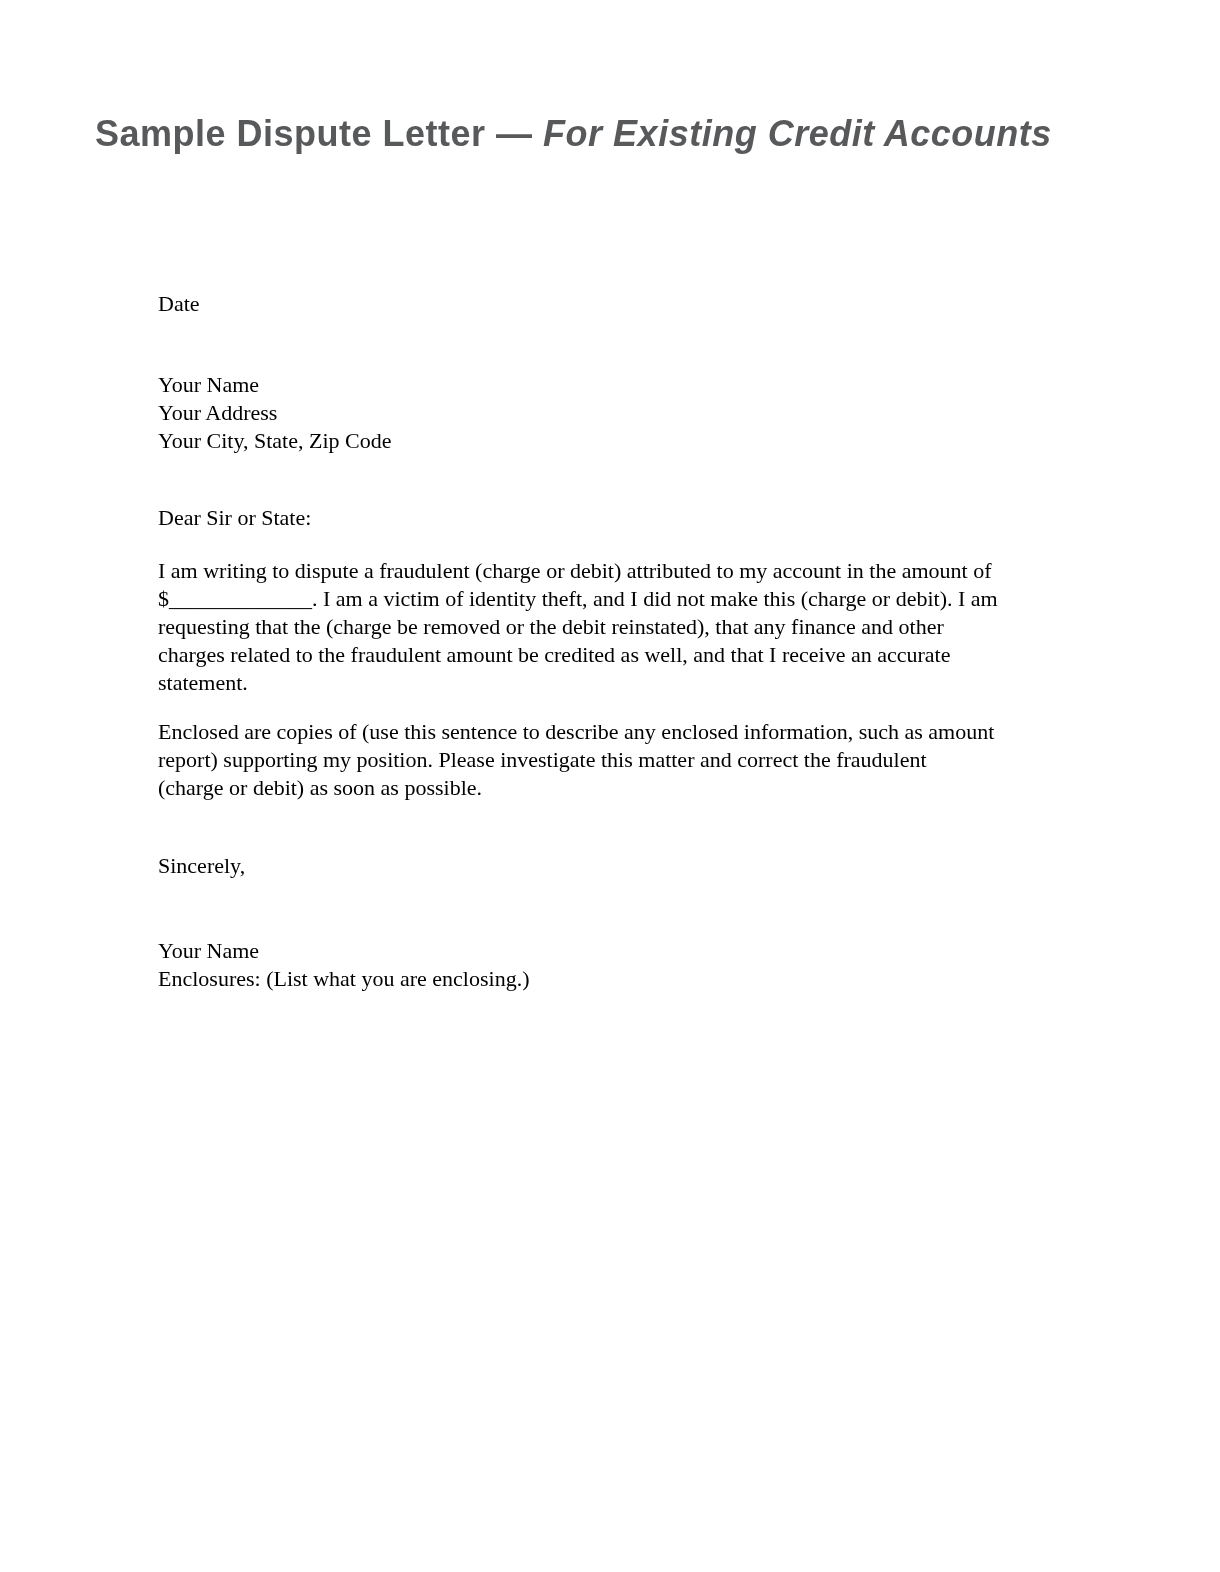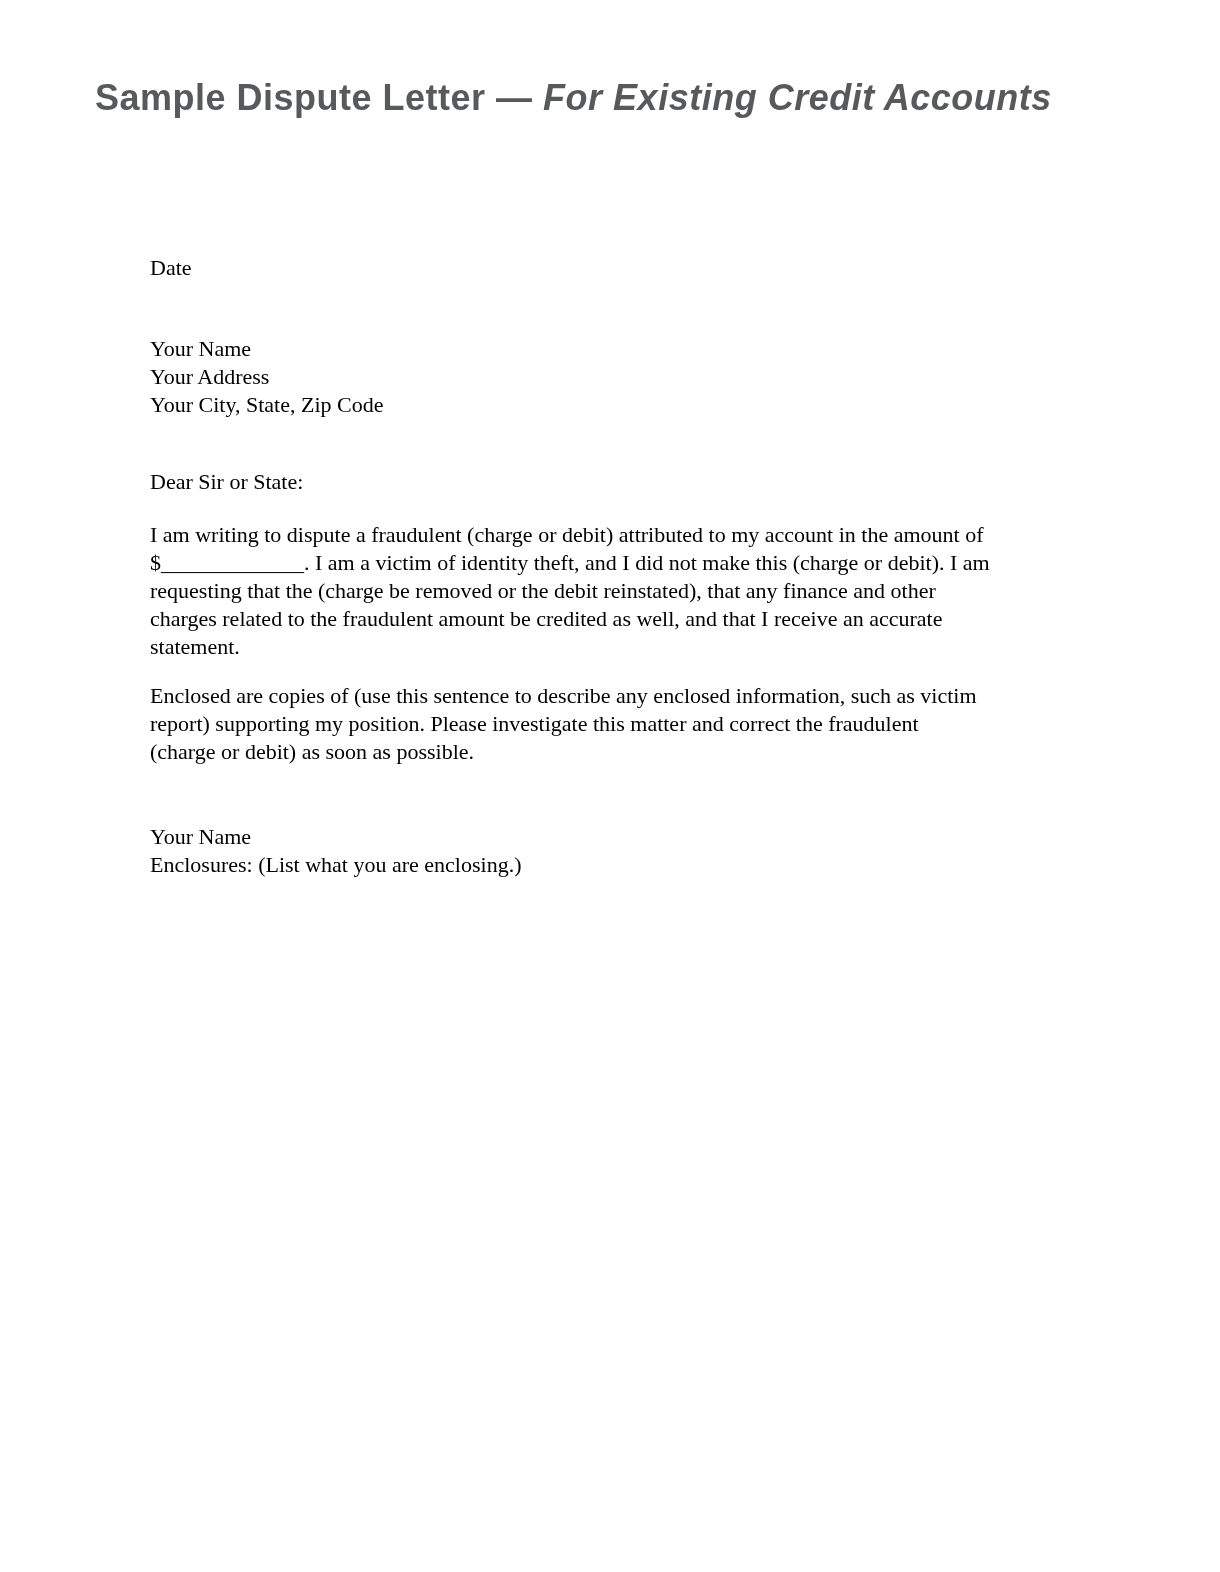--- a/index.html
+++ b/index.html
@@ -12,34 +12,34 @@
     width: 1220px;
     height: 1572px;
     background: #ffffff;
     overflow: hidden;
     font-family: "Liberation Serif", serif;
     color: #000000;
     box-sizing: border-box;
   }
   .title {
     margin: 0;
-    padding: 76px 0 0 95px;
+    padding: 112px 0 0 95px;
     font-family: "Liberation Sans", sans-serif;
     font-weight: bold;
     font-size: 36px;
     line-height: 44px;
     color: #58595b;
     letter-spacing: 0.5px;
     white-space: nowrap;
   }
   .title em {
     font-style: italic;
   }
   .block {
-    margin: 0;
+    margin: 8px;
     padding: 0 60px 0 150px;
     font-size: 22px;
     line-height: 28px;
     white-space: pre-line;
   }
   .date       { margin-top: 134px; }
   .sender     { margin-top: 53px; }
   .recipient  { margin-top: 56px; }
   .salutation { margin-top: 49px; }
   .para1      { margin-top: 25px; }
@@ -62,21 +62,22 @@
 
 
   <p class="block salutation">Dear Sir or State:</p>
 
   <p class="block para1">I am writing to dispute a fraudulent (charge or debit) attributed to my account in the amount of
 $_____________. I am a victim of identity theft, and I did not make this (charge or debit). I am
 requesting that the (charge be removed or the debit reinstated), that any finance and other
 charges related to the fraudulent amount be credited as well, and that I receive an accurate
 statement.</p>
 
-  <p class="block para2">Enclosed are copies of (use this sentence to describe any enclosed information, such as victim
+  <p class="block para2">Enclosed are copies of (use this sentence to describe any enclosed information, such as amount
 report) supporting my position. Please investigate this matter and correct the fraudulent
 (charge or debit) as soon as possible.</p>
 
+  <p class="block closing">Sincerely,</p>
 
   <p class="block signature">Your Name
 Enclosures: (List what you are enclosing.)</p>
 
 </div>
 
 </body></html>

